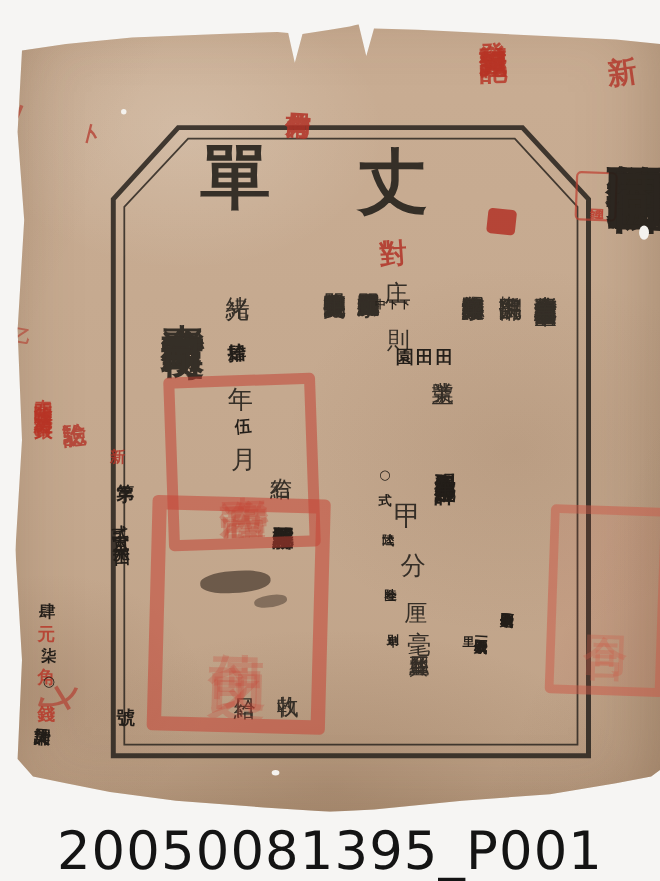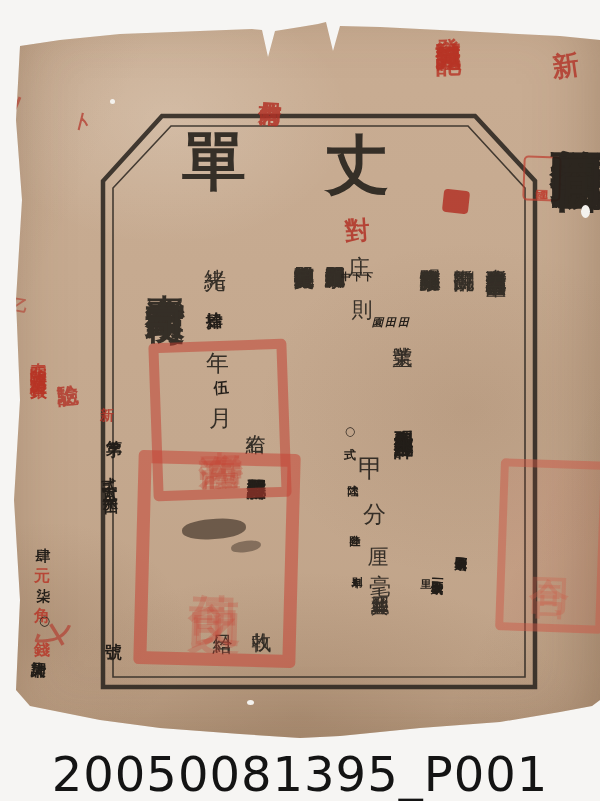--- a/index.html
+++ b/index.html
@@ -62,21 +62,21 @@
     <div class="v hand" style="left:453px;top:548px;font-size:12px;transform:rotate(4deg);">六區四十五號至四十七號</div>
     <div class="v hand" style="left:429px;top:572px;font-size:12px;transform:rotate(3deg);">十一區五〇六號十五號</div>
 
     <div class="v pr" style="left:390px;top:331px;font-size:20px;">號業主</div>
     <div class="v hand" style="left:392px;top:424px;font-size:19px;letter-spacing:-1px;transform:rotate(1deg);">許配坐落竹南四堡九張犁</div>
     <div class="v hand tiny" style="left:417px;top:570px;font-size:11px;">里</div>
 
     <div class="v pr" style="left:344px;top:237px;font-size:22px;">庄</div>
     <div class="hand tiny" style="position:absolute;left:341px;top:270px;font-size:10px;letter-spacing:1px;">中下下</div>
     <div class="v pr" style="left:348px;top:283px;font-size:21px;">則</div>
-    <div class="hand tiny" style="position:absolute;left:372px;top:315px;font-size:11px;letter-spacing:2px;font-style:italic;">園田田</div>
+    <div class="hand tiny" style="position:absolute;left:360px;top:315px;font-size:16px;letter-spacing:2px;">園田田</div>
     <div class="v pr" style="left:354px;top:438px;font-size:25px;">甲</div>
     <div class="v pr" style="left:360px;top:484px;font-size:23px;">分</div>
     <div class="v pr" style="left:364px;top:531px;font-size:21px;">厘</div>
     <div class="v pr" style="left:365px;top:556px;font-size:22px;">毫</div>
     <div class="v pr" style="left:368px;top:583px;font-size:18px;">絲其四至並</div>
     <div class="v hand" style="left:341px;top:424px;font-size:12px;">○式</div>
     <div class="v hand" style="left:344px;top:476px;font-size:11px;">弌陸</div>
     <div class="v hand" style="left:346px;top:526px;font-size:11px;">叁陸</div>
     <div class="v hand" style="left:348px;top:568px;font-size:11px;">别卑</div>
 

